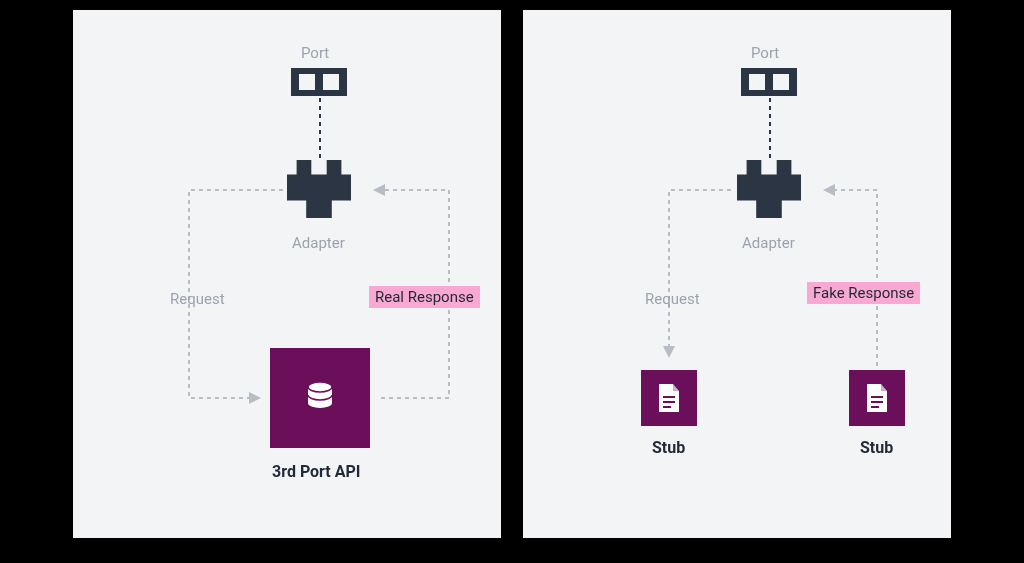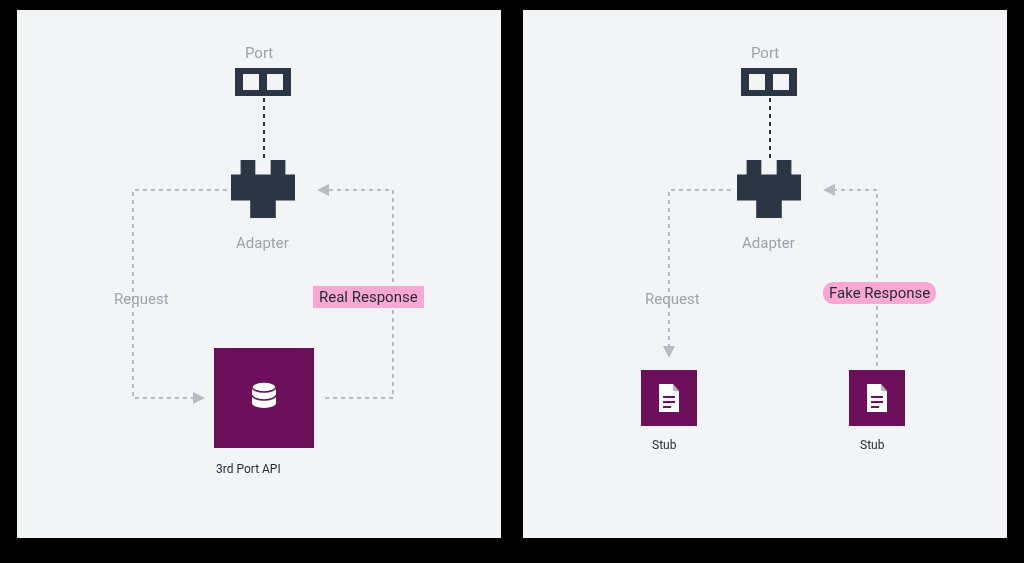--- a/index.html
+++ b/index.html
@@ -16,34 +16,34 @@
     top: 10px;
     left: 10px;
     right: 10px;
     bottom: 10px;
     display: flex;
     gap: 22px;
     justify-content: center;
   }
   .panel {
     background: #f3f4f6;
-    width: 484px;
+    width: 428px;
     height: 528px;
     position: relative;
   }
   .label {
     position: absolute;
     font-size: 15px;
     color: #9ca3af;
     text-align: center;
   }
   .label.dark {
     color: #1f2937;
-    font-weight: 400;
-    font-size: 12px;
+    font-weight: 700;
+    font-size: 16px;
   }
   .highlight {
     position: absolute;
     background: #f9a8d4;
     color: #1f2937;
     font-size: 15px;
     padding: 2px 6px;
     white-space: nowrap;
   }
   
@@ -168,21 +168,21 @@
     <div class="label" style="left:122px; top:280px;">Request</div>
 
     <svg class="arrow" style="left:288px; top:176px;" width="80" height="185">
       <defs>
         <marker id="arrR2" markerWidth="8" markerHeight="8" refX="6" refY="3" orient="auto">
           <path d="M0,0 L6,3 L0,6 Z" fill="#b7bcc5"></path>
         </marker>
       </defs>
       <path d="M66 180 L66 4 L12 4" fill="none" stroke="#b7bcc5" stroke-width="2" stroke-dasharray="4 4" marker-end="url(#arrR2)"></path>
     </svg>
-    <div class="highlight" style="left:300px; top:272px;border-radius:10px;">Fake Response</div>
+    <div class="highlight" style="left:284px; top:272px;">Fake Response</div>
 
     <div class="stub-box" style="left:118px; top:360px;">
       <svg class="icon" width="24" height="28" viewBox="0 0 24 28">
         <path d="M2 0 L16 0 L22 7 L22 28 L2 28 Z" fill="#fff"></path>
         <path d="M16 0 L16 7 L22 7 Z" fill="#6b0f5b" opacity="0.35"></path>
         <rect x="6" y="12" width="12" height="2" fill="#6b0f5b"></rect>
         <rect x="6" y="17" width="12" height="2" fill="#6b0f5b"></rect>
         <rect x="6" y="22" width="8" height="2" fill="#6b0f5b"></rect>
       </svg>
     </div>

